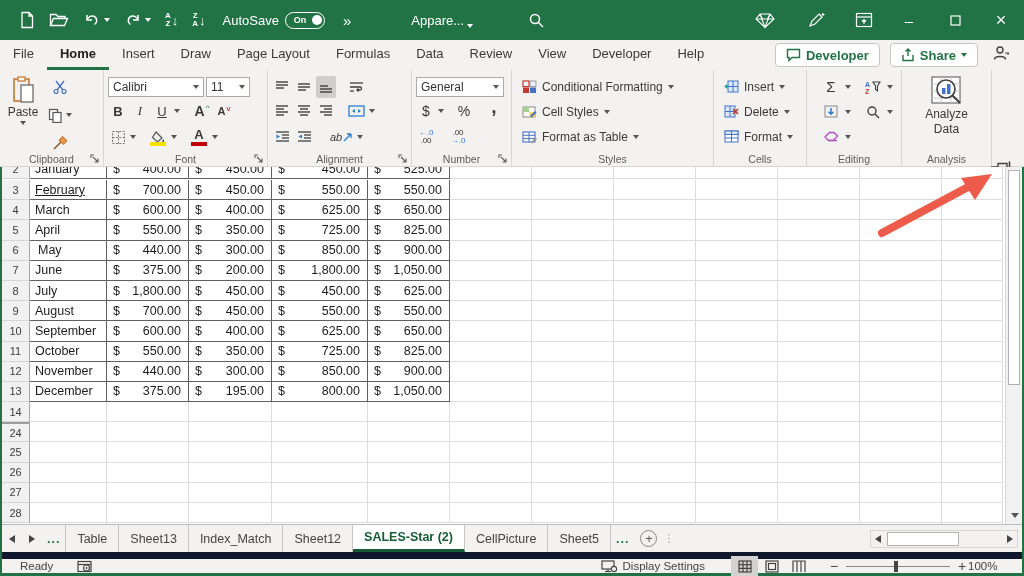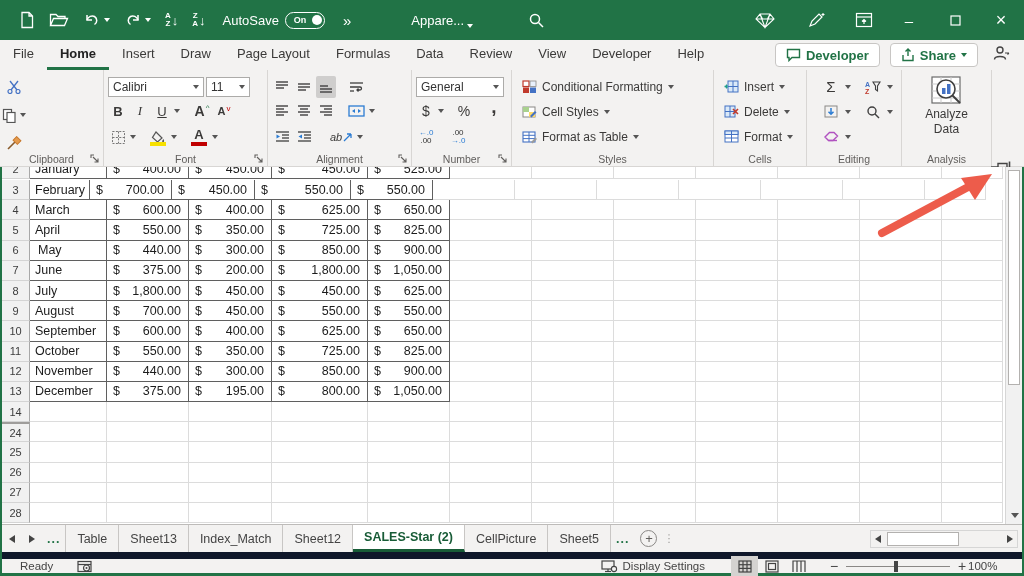--- a/index.html
+++ b/index.html
@@ -236,20 +236,29 @@
             <path d="M13 8 H17 M15.5 9.5 L17 8" stroke="#444" stroke-width="1.2"></path>
           </svg>
       </div>
     </div>
   </div>
 
   <div class="ribbon">
 
     <div class="rgroup" style="width:104px">
       <div style="display:flex">
+        <div class="bigbtn" style="width:46px">
+          <svg width="26" height="30" viewBox="0 0 26 30">
+            <rect x="4" y="4" width="15" height="22" fill="none" stroke="#c8792e" stroke-width="1.6"></rect>
+            <rect x="8" y="2" width="7" height="4" fill="#fff" stroke="#c8792e" stroke-width="1.3"></rect>
+            <rect x="11" y="10" width="12" height="17" fill="#fff" stroke="#6b6b6b" stroke-width="1.3"></rect>
+          </svg>
+          <span>Paste</span>
+          <span class="chvd" style="margin-top:2px"></span>
+        </div>
         <div style="display:flex;flex-direction:column;justify-content:flex-start;padding-top:6px;gap:6px">
           <div class="rbtn">
             <svg width="16" height="14" viewBox="0 0 16 14">
                 <line x1="4" y1="1" x2="11" y2="10" stroke="#4472c4" stroke-width="1.3"></line>
                 <line x1="12" y1="1" x2="5" y2="10" stroke="#4472c4" stroke-width="1.3"></line>
                 <circle cx="4" cy="11.5" r="2" fill="none" stroke="#4472c4" stroke-width="1.2"></circle>
                 <circle cx="12" cy="11.5" r="2" fill="none" stroke="#4472c4" stroke-width="1.2"></circle>
               </svg>
           </div>
           <div class="rbtn">
@@ -654,21 +663,21 @@
           <div class="gcell" style="width: 82px;"></div>
           <div class="gcell" style="width: 82px;"></div>
           <div class="gcell" style="width: 82px;"></div>
           <div class="gcell" style="width: 82px;"></div>
           <div class="gcell" style="width: 82px;"></div>
           <div class="gcell" style="width: 61px;"></div>
         </div>
       </div>
       <div class="grow">
         <div class="rnum">3</div>
-        <div class="gcell month dark" style="width: 60px;">February</div>
+        <div class="gcell month dark" style="width: 77px; text-decoration: underline;">February</div>
         <div class="gcell val dark" style="width: 82px;">
           <span>$</span>
           <span>700.00</span>
         </div>
         <div class="gcell val dark" style="width: 83px;">
           <span>$</span>
           <span>450.00</span>
         </div>
         <div class="gcell val dark" style="width: 96px;">
           <span>$</span>

